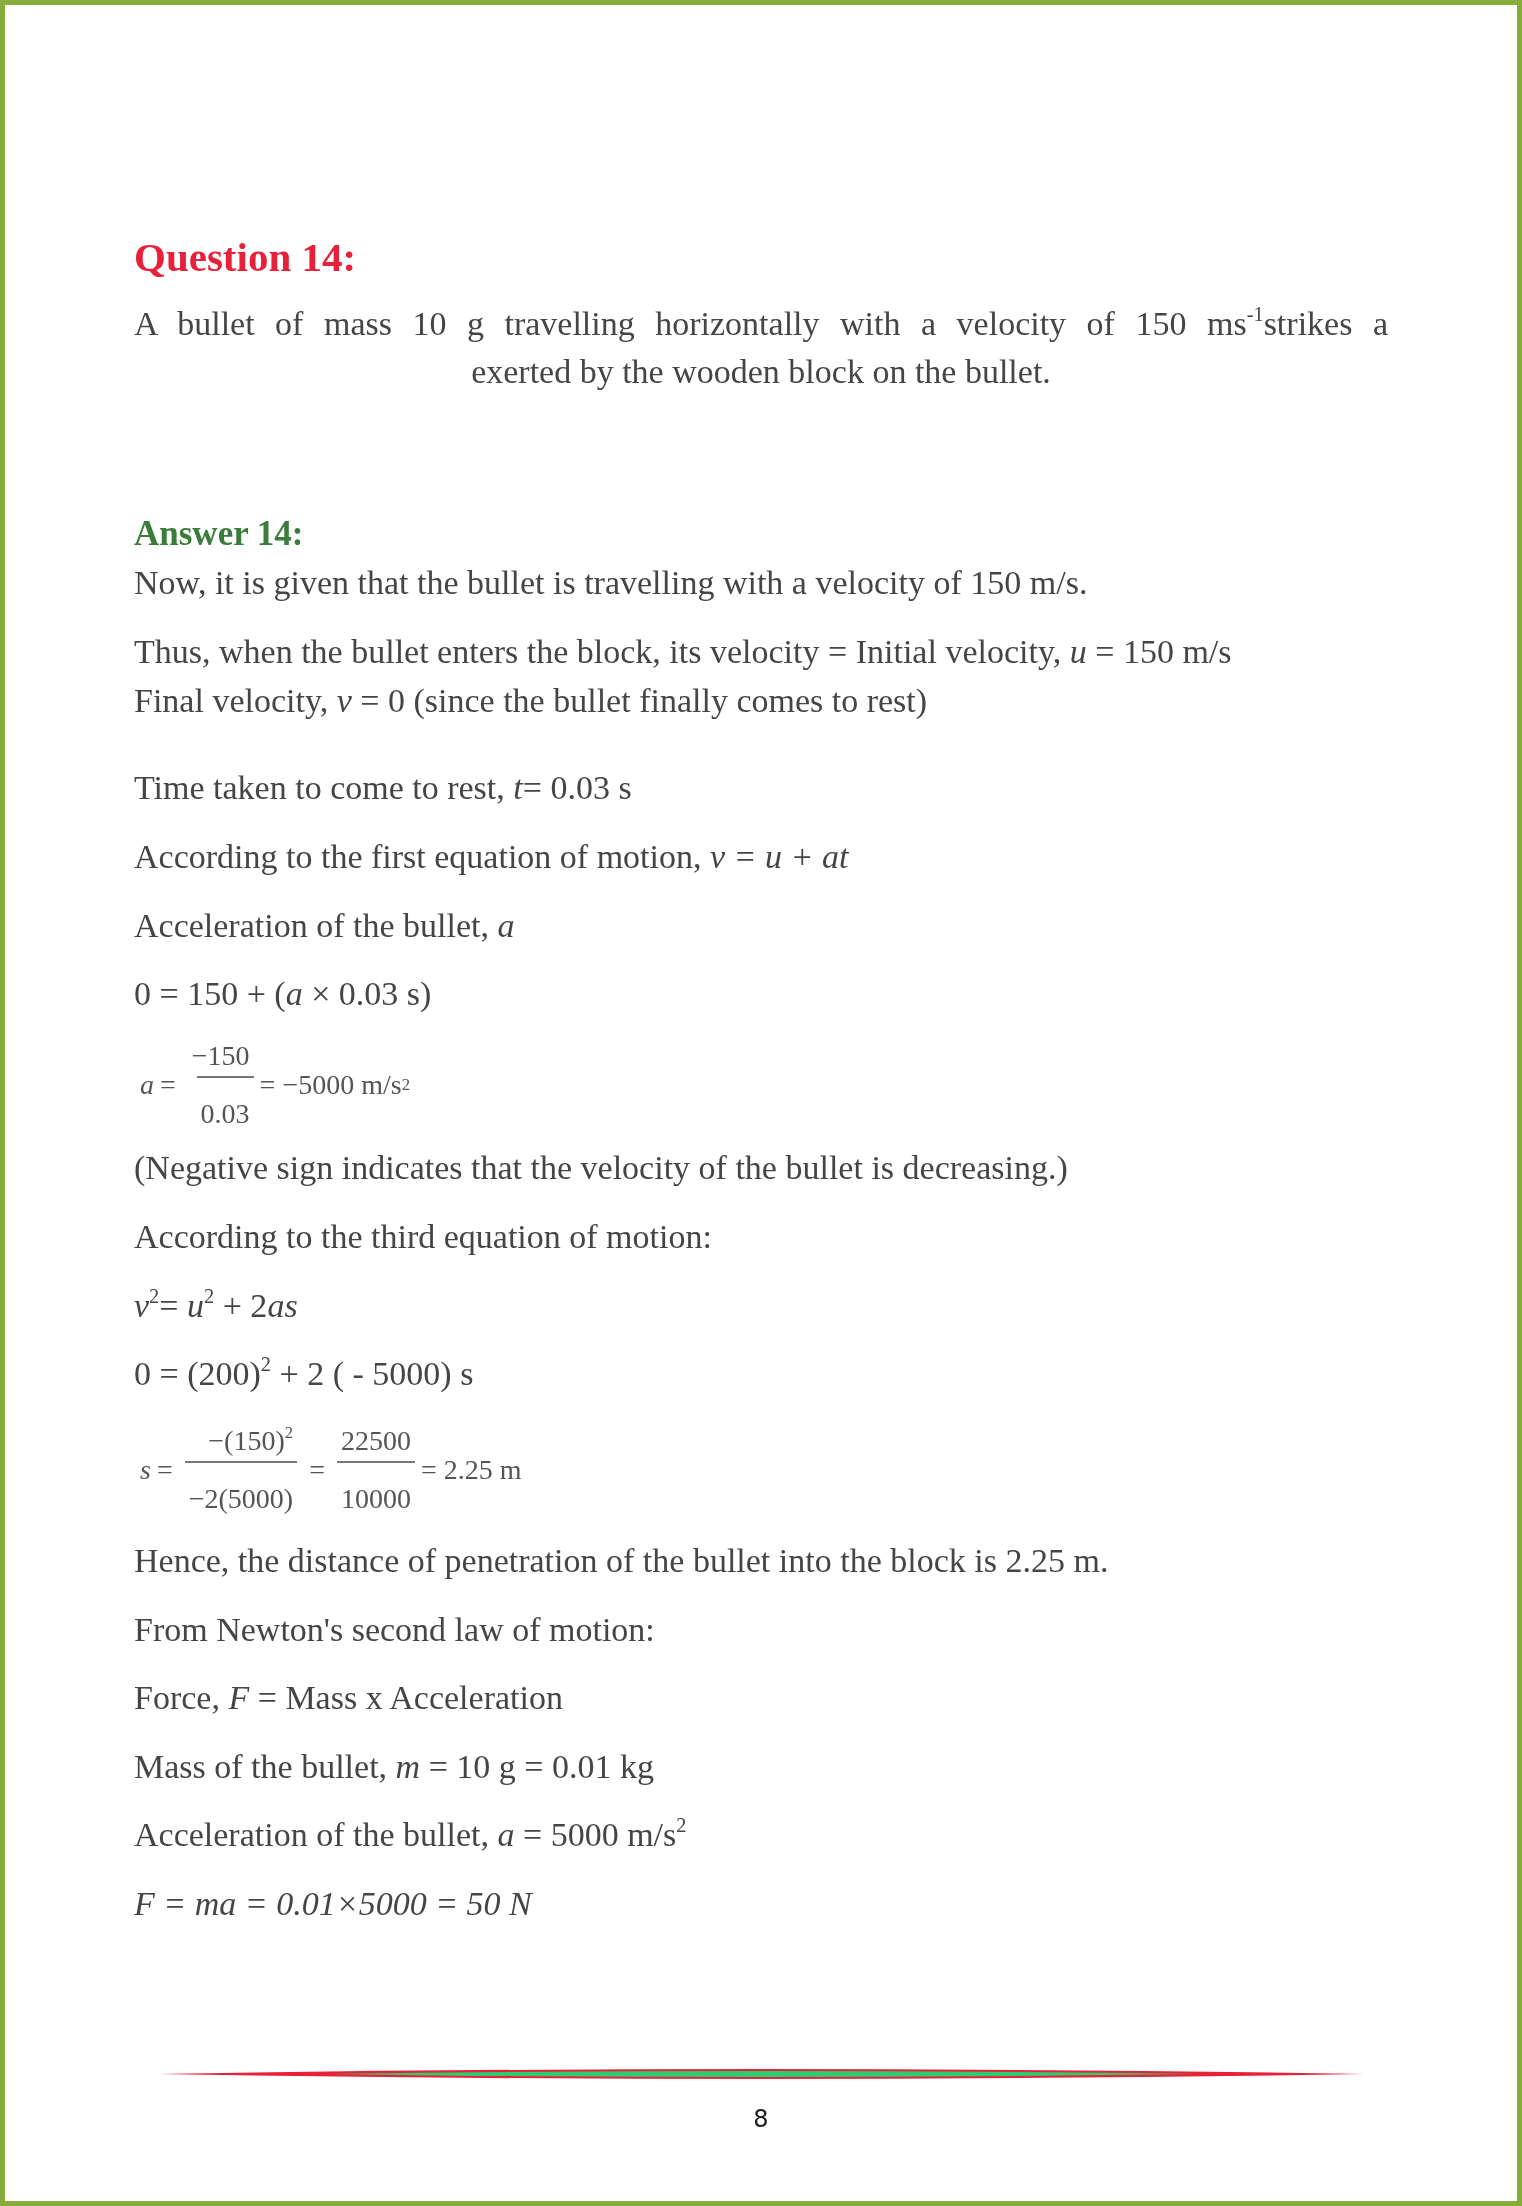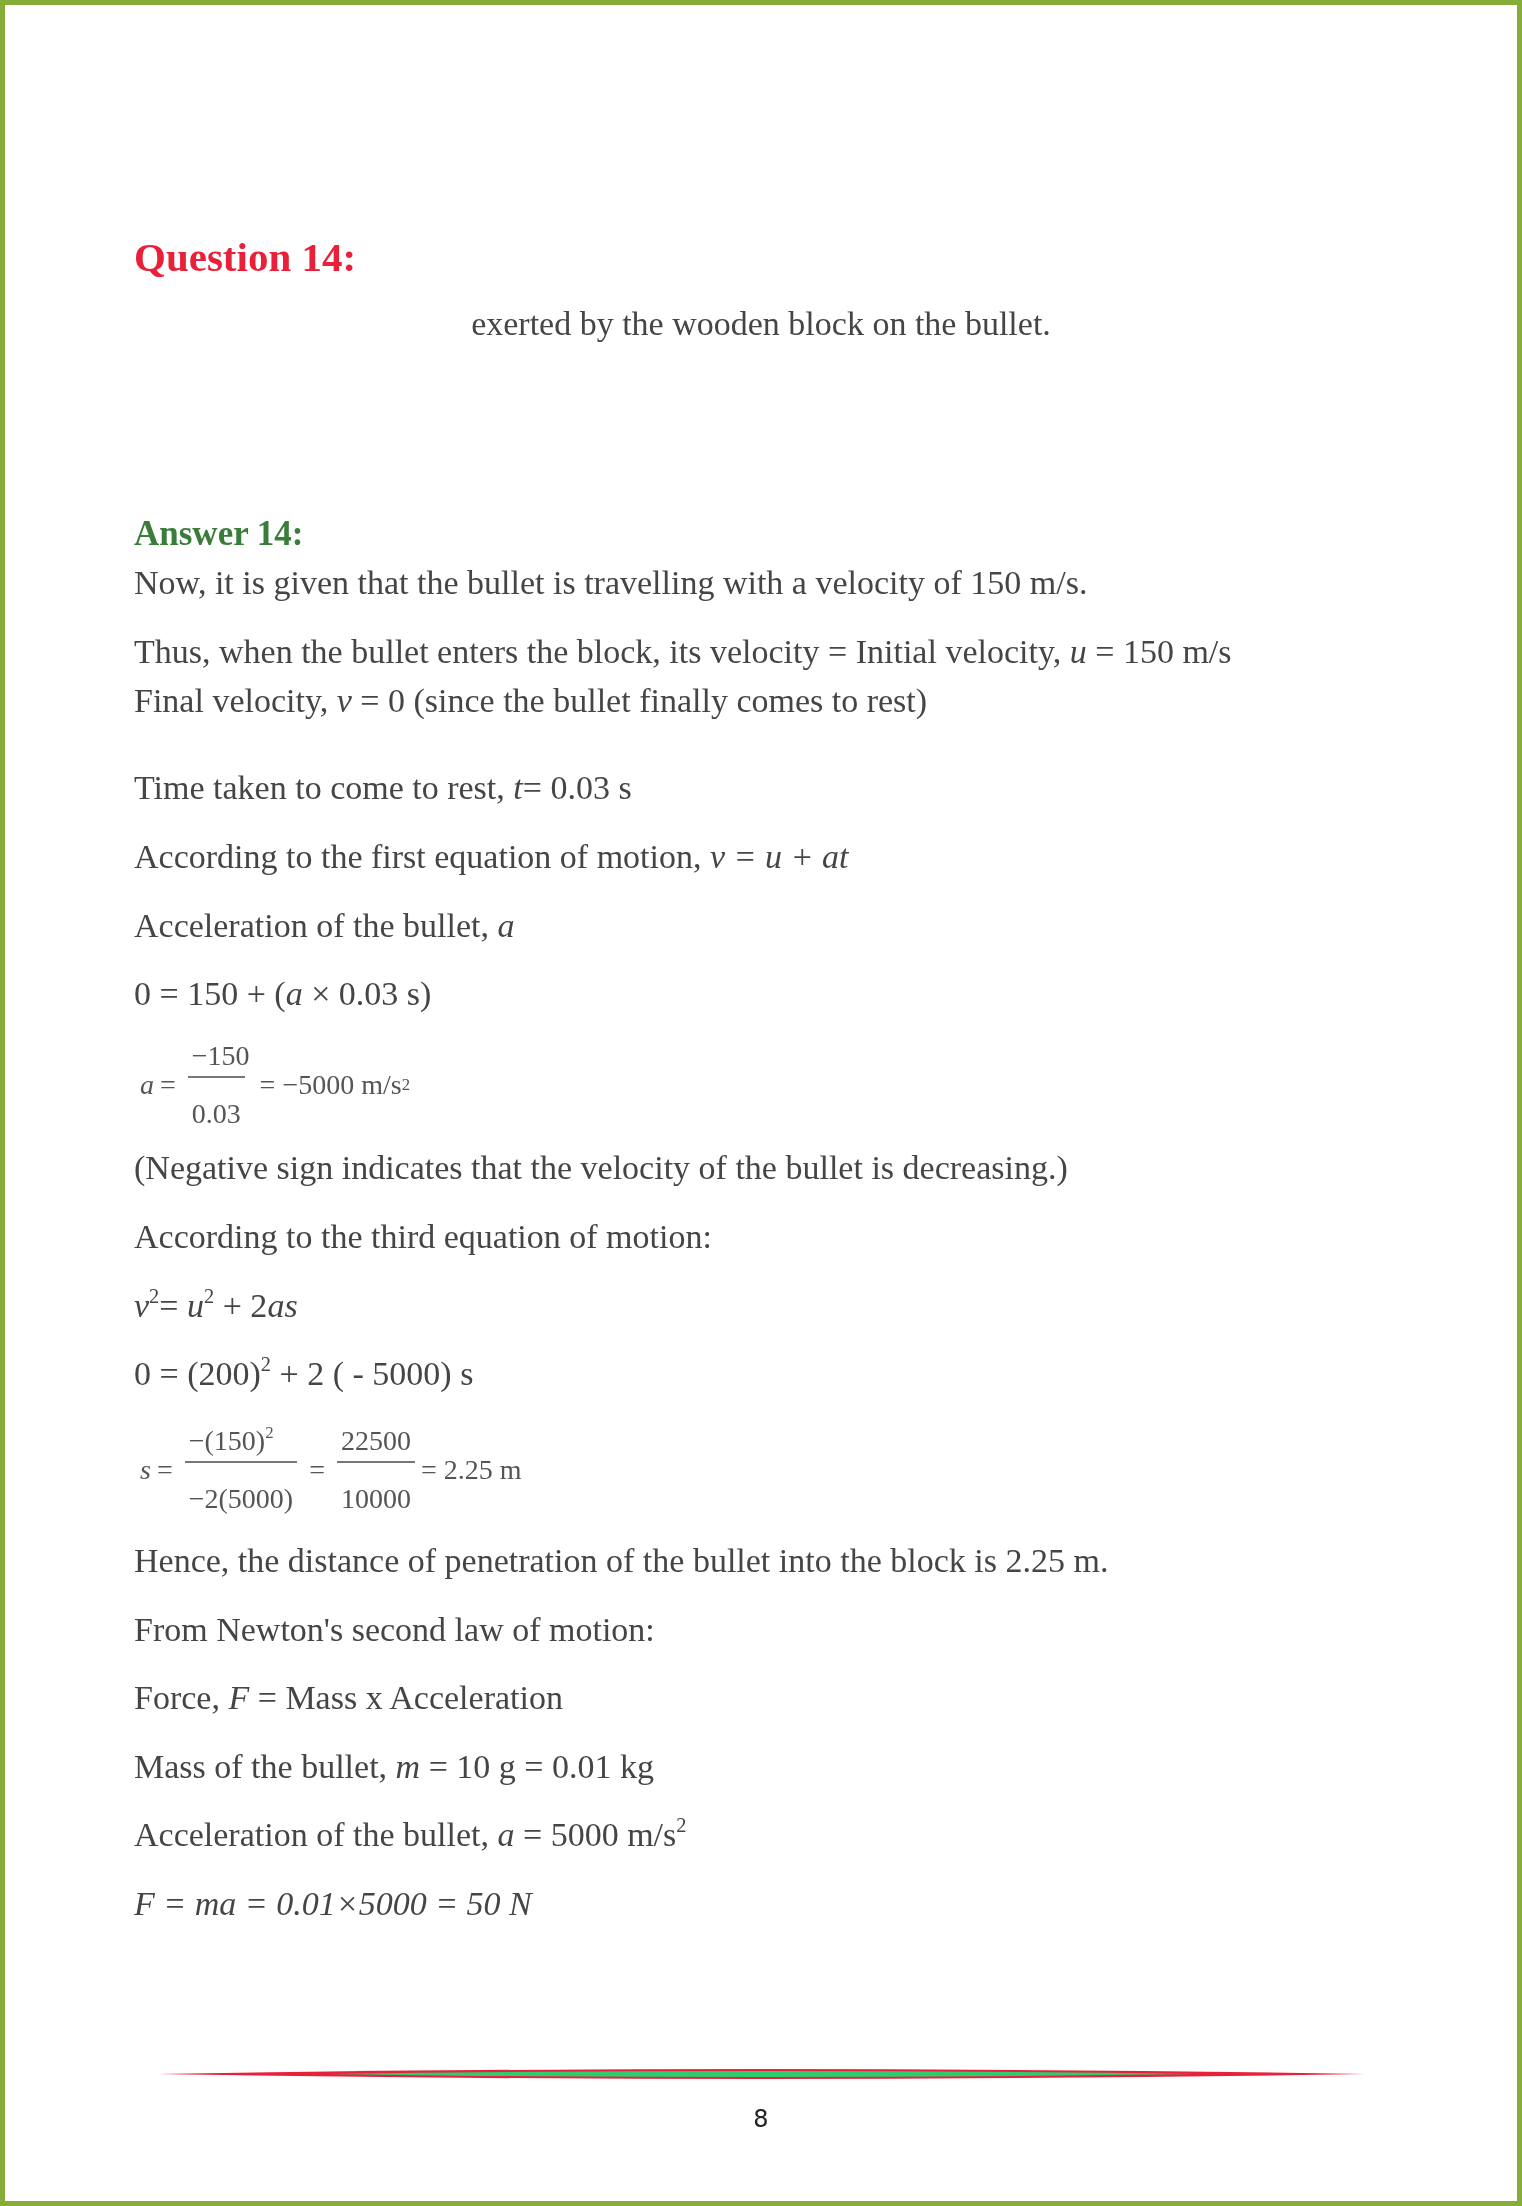--- a/index.html
+++ b/index.html
@@ -30,40 +30,41 @@
     text-align: justify;
   }
   .para .justify-line { display: block; text-align: justify; text-align-last: justify; height: 48px; }
   .para .last-line { display: block; text-align: center; height: 48px; }
   i { font-style: italic; }
   sup { font-size: 0.6em; vertical-align: 0.7em; line-height: 0; }
   .formula {
     position: absolute; left: 140px; font-size: 28px; color: #555;
     display: flex; align-items: center; white-space: nowrap;
   }
-  .frac { display: inline-flex; flex-direction: column; align-items: flex-start; margin: 0 6px; }
+  .frac { display: inline-flex; flex-direction: column; align-items: flex-end; margin: 0 6px; }
   .frac .num { padding: 0 4px 4px; }
   .frac .den { padding: 20px 4px 0; border-top: 2px solid #777; }
   .op { margin: 0 6px; }
   .footer-rule {
     position: absolute; left: 157px; top: 2066px; width: 1208px; height: 16px;
   }
   .page-num {
     position: absolute; left: 0; width: 1522px; top: 2105px; text-align: center;
     font-family: "DejaVu Sans", sans-serif; font-size: 24px; color: #222;
   }
 </style>
 </head>
 <body>
 
 <div class="page-border"></div>
 
 <div class="heading-q">Question 14:</div>
 
 <div class="para">
+  <span class="justify-line"><span>A bullet of mass 10 g travelling horizontally with a velocity of 150 ms</span><sup>-1</sup><span>strikes a</span></span>
   <span class="last-line">exerted by the wooden block on the bullet.</span>
 </div>
 
 <div class="heading-a">Answer 14:</div>
 
 <div class="line" style="top:566px">Now, it is given that the bullet is travelling with a velocity of 150 m/s.</div>
 
 <div class="line" style="top:635px"><span>Thus, when the bullet enters the block, its velocity = Initial velocity, </span><i>u</i><span> = 150 m/s</span></div>
 
 <div class="line" style="top:684px"><span>Final velocity, </span><i>v</i><span> = 0 (since the bullet finally comes to rest)</span></div>

